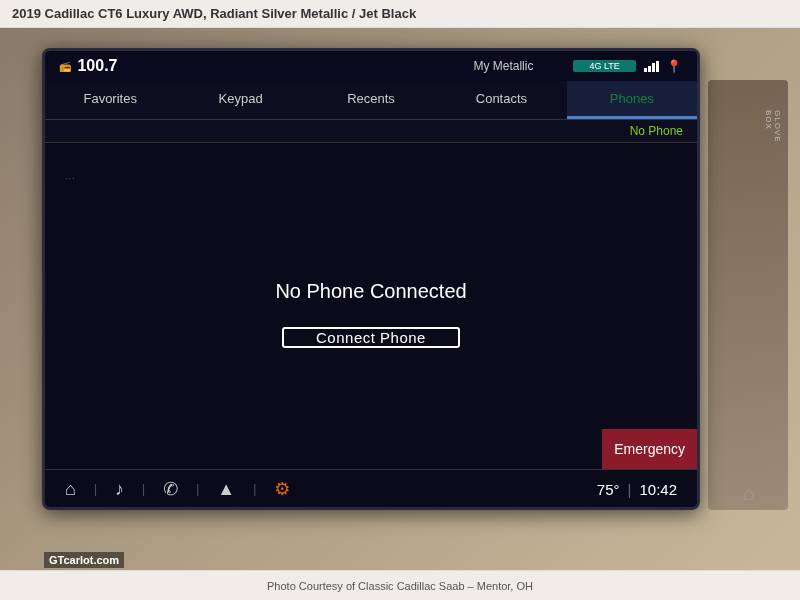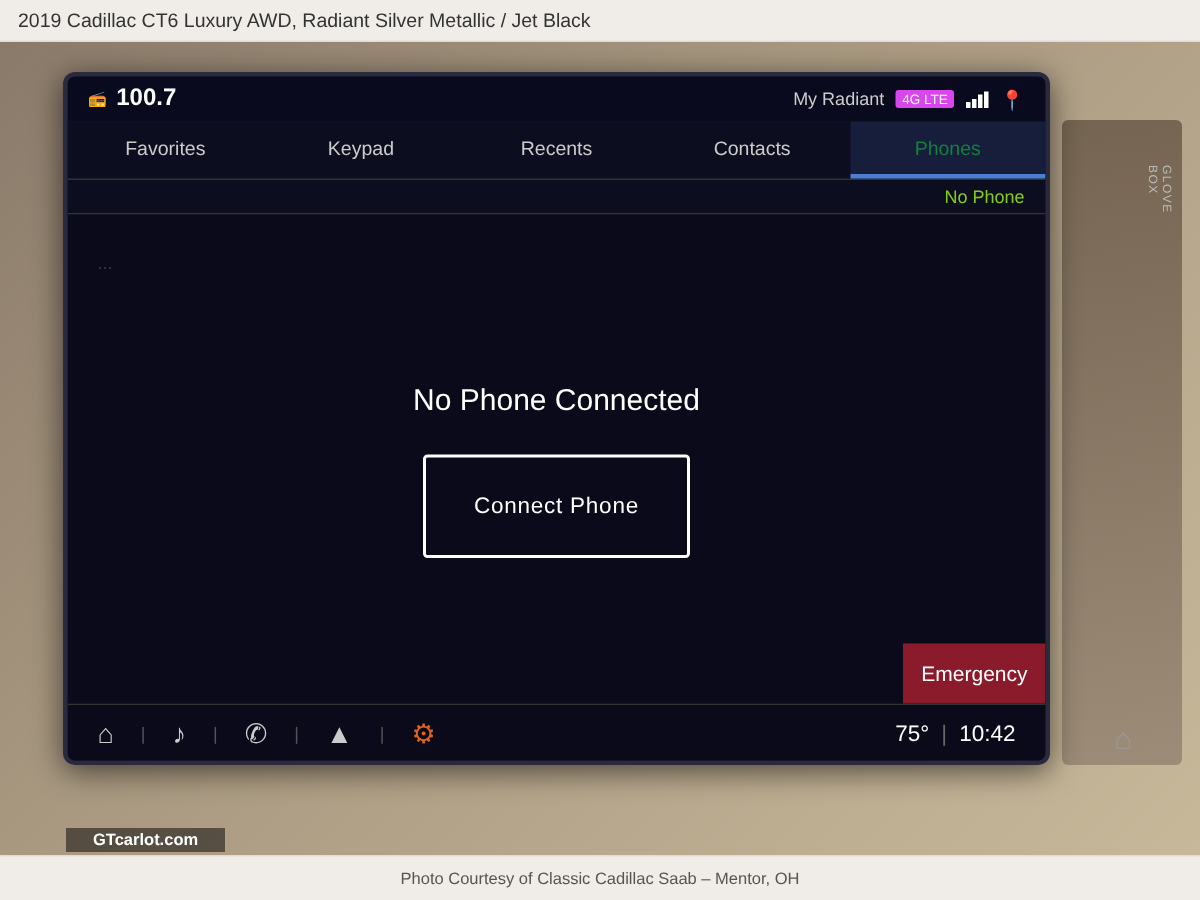--- a/index.html
+++ b/index.html
@@ -19,20 +19,21 @@
     }
 
     
     .caption-bar {
       width: 100%;
       background: #f0ede8;
       padding: 6px 12px;
       font-size: 13px;
       color: #333;
       border-bottom: 1px solid #ddd;
+      font-weight: bold;
     }
 
     
     .photo-bg {
       position: absolute;
       top: 28px;
       left: 0;
       right: 0;
       bottom: 30px;
       background: linear-gradient(135deg, #8a7a6a 0%, #a89880 40%, #c8b89a 100%);
@@ -86,25 +87,26 @@
       align-items: center;
       gap: 8px;
       font-size: 12px;
     }
 
     .my-vehicle-label {
       color: #ccc;
     }
 
     .lte-badge {
-      background: #d946ef;
+      background: #0f766e;
       color: white;
       font-size: 9px;
-      padding: 1px 4px;
+      padding: 1px 16px;
       border-radius: 2px;
+      margin-left: 32px;
     }
 
     .signal-bars {
       display: flex;
       align-items: flex-end;
       gap: 1px;
     }
 
     .signal-bar {
       background: white;
@@ -168,21 +170,21 @@
       font-size: 20px;
       margin-bottom: 24px;
       font-weight: 300;
       margin-top: 16px;
     }
 
     .connect-btn {
       border: 2px solid white;
       background: transparent;
       color: white;
-      padding: 24px 32px;
+      padding: 0 32px;
       font-size: 15px;
       cursor: pointer;
       border-radius: 3px;
       letter-spacing: 0.5px;
     }
 
     
     .emergency-btn {
       position: absolute;
       bottom: 0;
@@ -254,21 +256,21 @@
 
     
     .watermark {
       position: absolute;
       bottom: 32px;
       left: 44px;
       color: white;
       font-size: 11px;
       font-weight: bold;
       background: rgba(0,0,0,0.5);
-      padding: 2px 18px;
+      padding: 2px 5px;
       text-align: center;
     }
 
     
     .photo-caption {
       position: absolute;
       bottom: 0;
       left: 0;
       right: 0;
       height: 30px;
@@ -336,21 +338,21 @@
   <div class="home-btn-bottom">⌂</div>
 
   <div class="screen-bezel">
 
     <div class="status-bar">
       <div class="status-left">
         <span class="fm-icon">📻</span>
         <span class="fm-freq">100.7</span>
       </div>
       <div class="status-right">
-        <span class="my-vehicle-label">My Radiant</span>
+        <span class="my-vehicle-label">My Metallic</span>
         <span class="lte-badge">4G LTE</span>
         <div class="signal-bars">
           <div class="signal-bar" style="height:4px"></div>
           <div class="signal-bar" style="height:6px"></div>
           <div class="signal-bar" style="height:9px"></div>
           <div class="signal-bar" style="height:11px"></div>
         </div>
         <span class="location-icon">📍</span>
       </div>
     </div>

